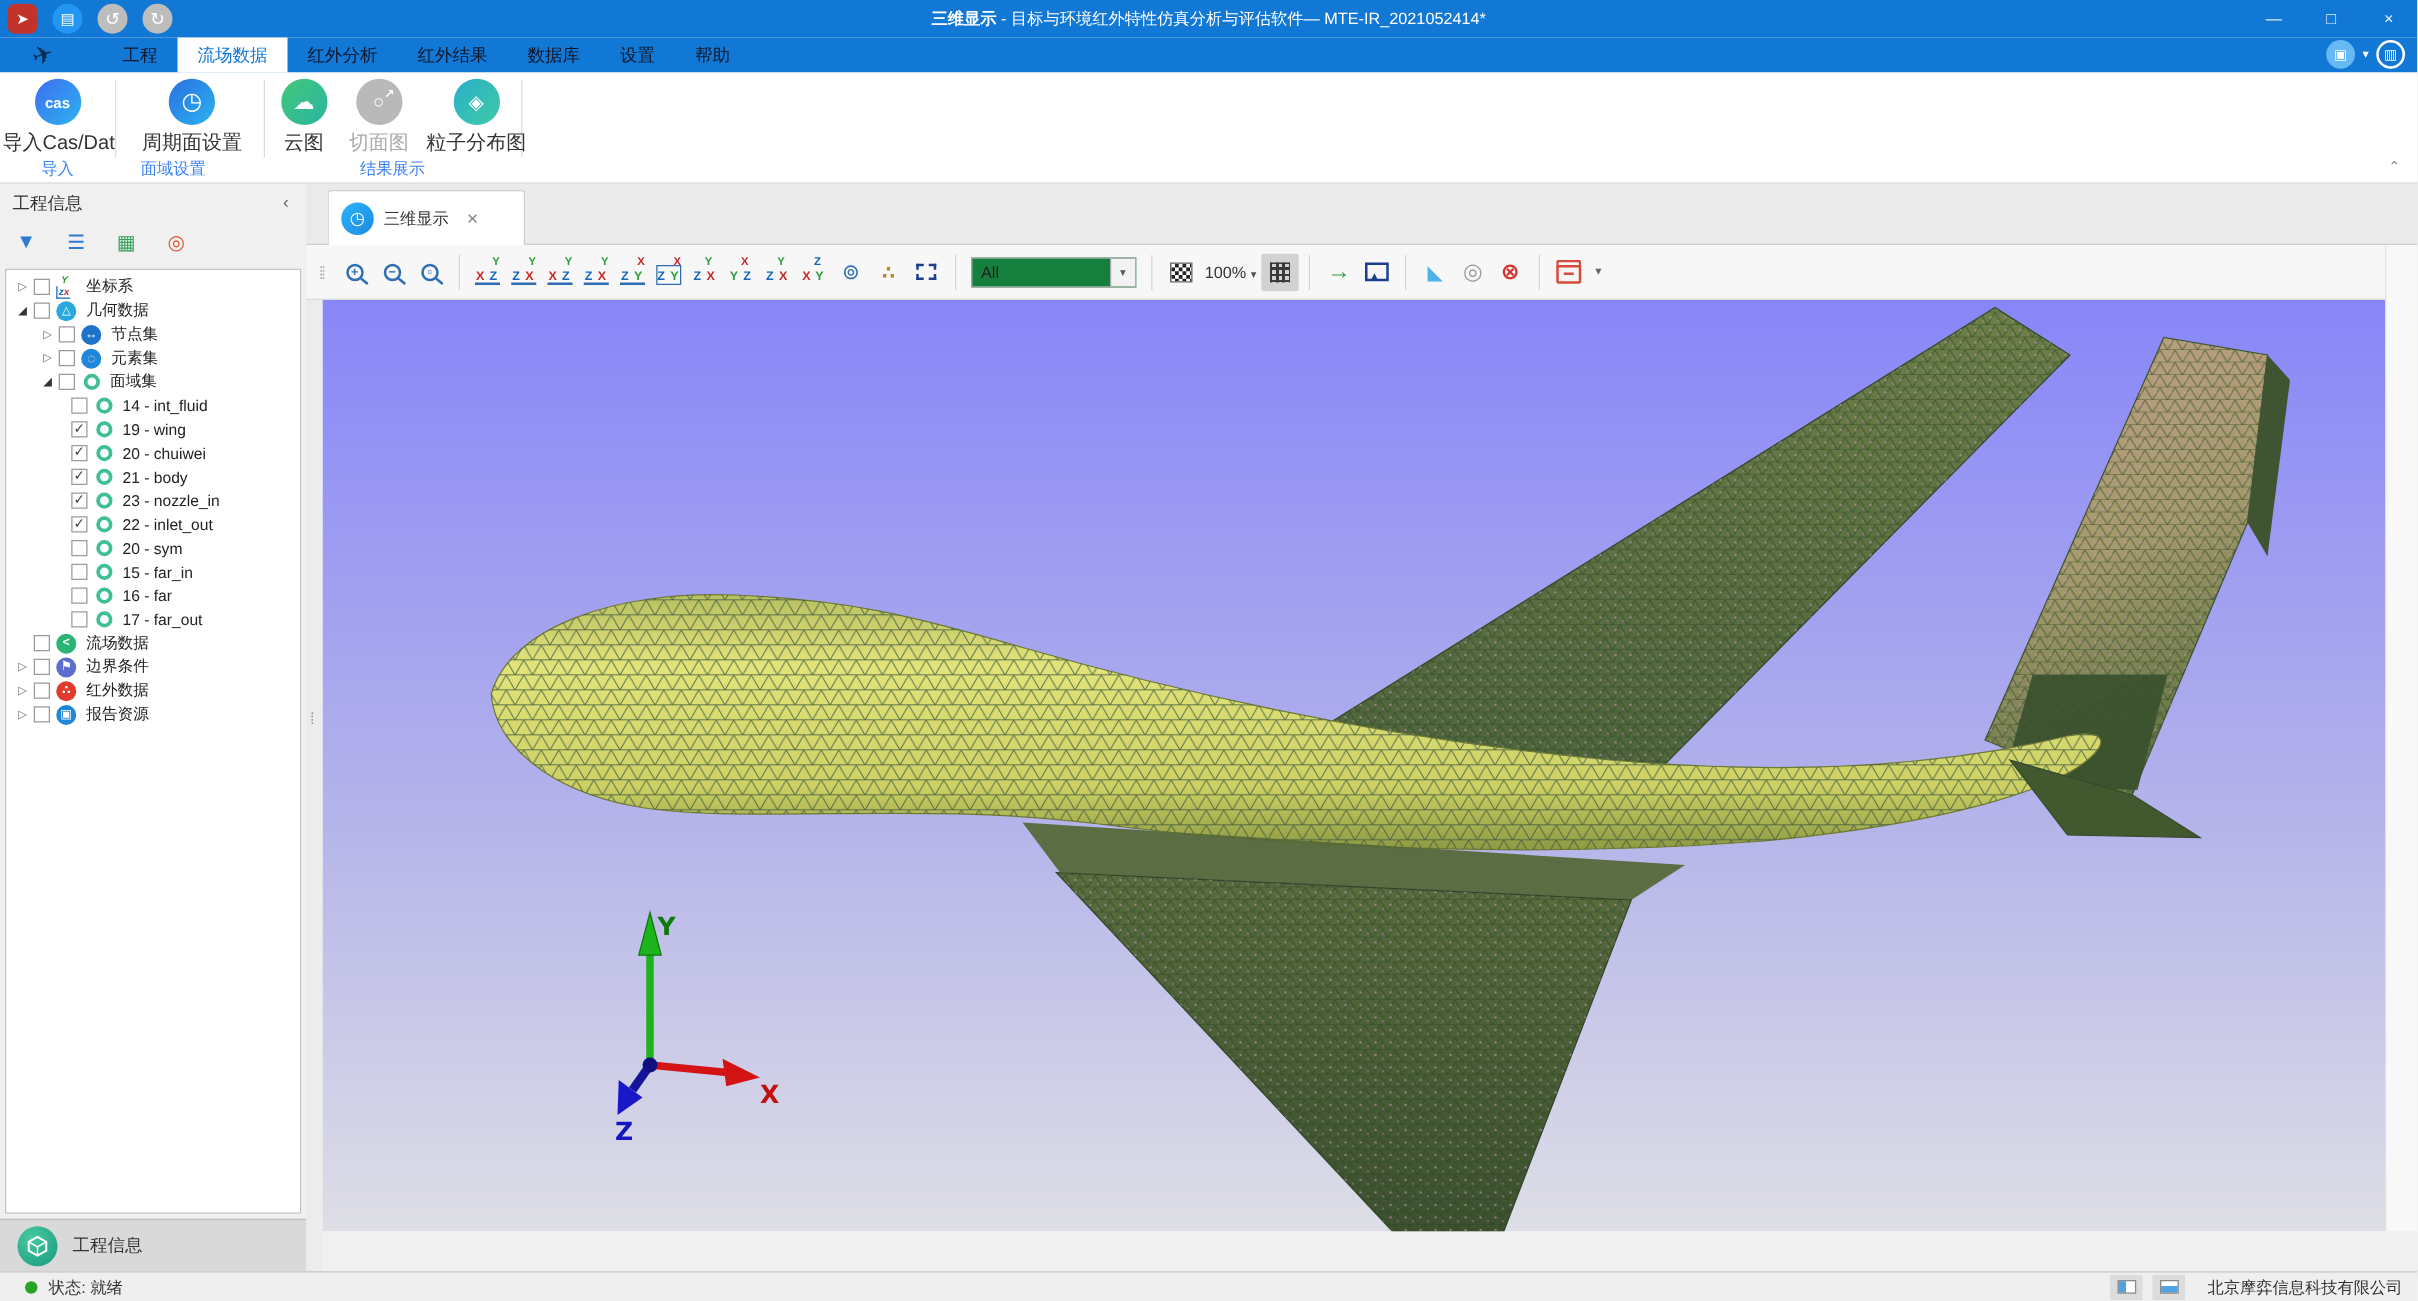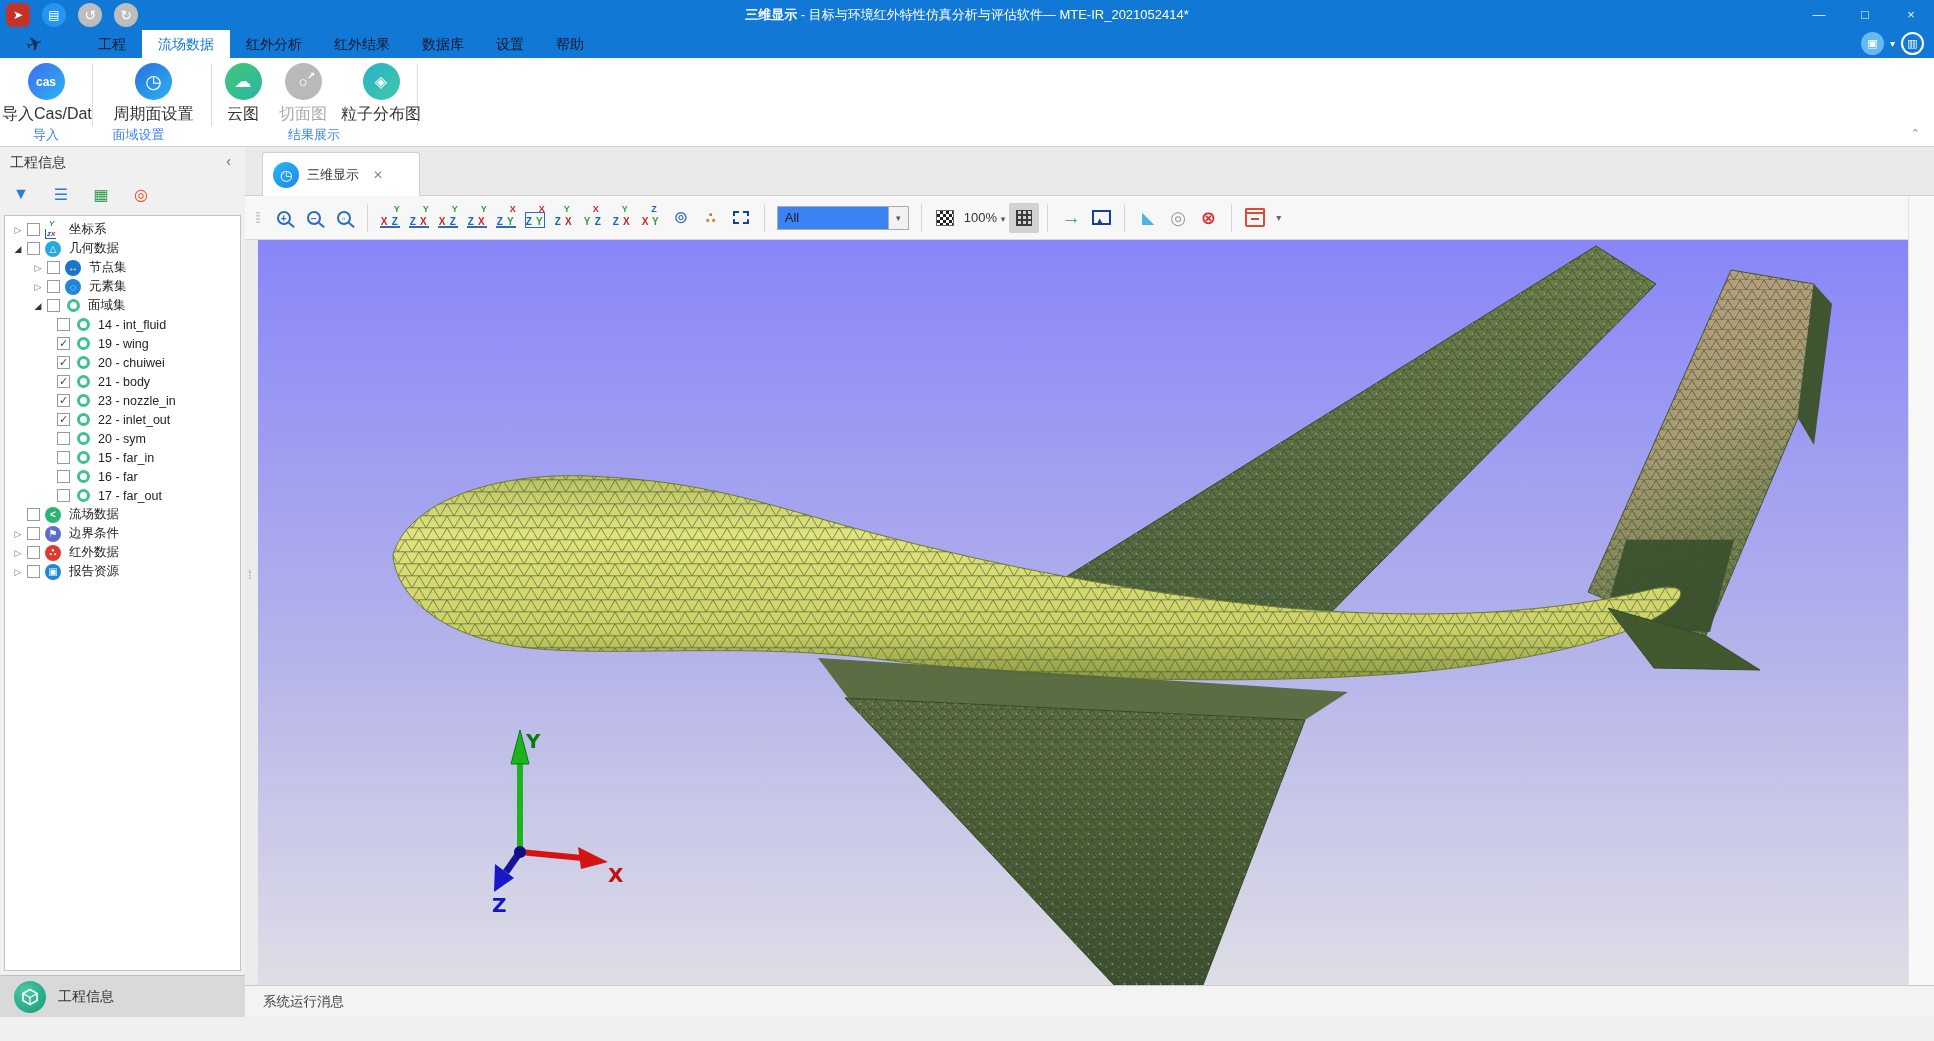--- a/index.html
+++ b/index.html
@@ -105,21 +105,21 @@
   .vbtn.vtriad::after { border-bottom:none; }
   .vl { position:absolute; font-weight:bold; font-style:normal; }
   .vt-t { top:0; right:4px; font-size:9px; }
   .vt-l { bottom:4px; left:4px; font-size:10px; }
   .vt-r { bottom:4px; right:6px; font-size:10px; }
   .vtriad .vt-t { right:8px; }
   .lx { color:#c62828; } .ly { color:#2e9e3e; } .lz { color:#1565c0; }
   .vt-cam { color:#2e6db4; font-size:17px; }
   .vt-mol { color:#b8862d; font-size:15px; font-weight:bold; }
   .vt-marq { width:16px; height:13px; border:2px dashed #1a3f8f; }
-  .combo { width:132px; height:24px; background:#3b82f6; border:1px solid #ababab; display:flex; align-items:center; margin:0 4px; }
+  .combo { width:132px; height:24px; background:#15803d; border:1px solid #ababab; display:flex; align-items:center; margin:0 4px; }
   .combo .cval { flex:1; padding-left:7px; font-size:13px; color:#222; }
   .combo .cbtn { width:20px; height:22px; border-left:1px solid #ababab; background:#f2f2f2; text-align:center; line-height:22px; font-size:9px; color:#555; }
   .vt-checker { width:18px; height:16px; background:conic-gradient(#222 0 25%,#fff 0 50%,#222 0 75%,#fff 0) 0 0/6px 6px; border:1px solid #666; }
   .vt-zoomtxt { font-size:13px; color:#333; margin:0 4px; white-space:nowrap; }
   .vt-zoomtxt .car { font-size:9px; color:#555; }
   .vt-grid { background:#d2d2d2; border-radius:2px; }
   .gridglyph { width:16px; height:16px; background:
       repeating-linear-gradient(0deg,#3a3a3a 0 2px,transparent 2px 5px),
       repeating-linear-gradient(90deg,#3a3a3a 0 2px,transparent 2px 5px); }
   .vt-export { color:#2f9e44; font-size:19px; font-weight:bold; }
@@ -553,16 +553,28 @@
         <polygon points="-25,12 -6,26 -26,40" fill="#1818c8"></polygon>
         <text x="6" y="-104" fill="#0b7a0b">Y</text>
         <text x="88" y="30" fill="#c01010">X</text>
         <text x="-28" y="60" fill="#1515c0">Z</text>
         <circle cx="0" cy="0" r="6" fill="#101080"></circle>
       </g>
     </svg>
   </div>
   <div class="gutter"></div>
 
-  <div class="msgpanel"><span>系统运行消息</span></div>
-
+
+  <div class="statusbar">
+    <span class="st-dot"></span>
+    <span class="st-text">状态: 就绪</span>
+    <span class="st-right">
+      <span class="sb-icbtn">
+          <span class="sb-ic1"></span>
+        </span>
+      <span class="sb-icbtn">
+          <span class="sb-ic2"></span>
+        </span>
+      <span class="st-company">北京摩弈信息科技有限公司</span>
+    </span>
+  </div>
 
 </div>
 
 </body></html>

